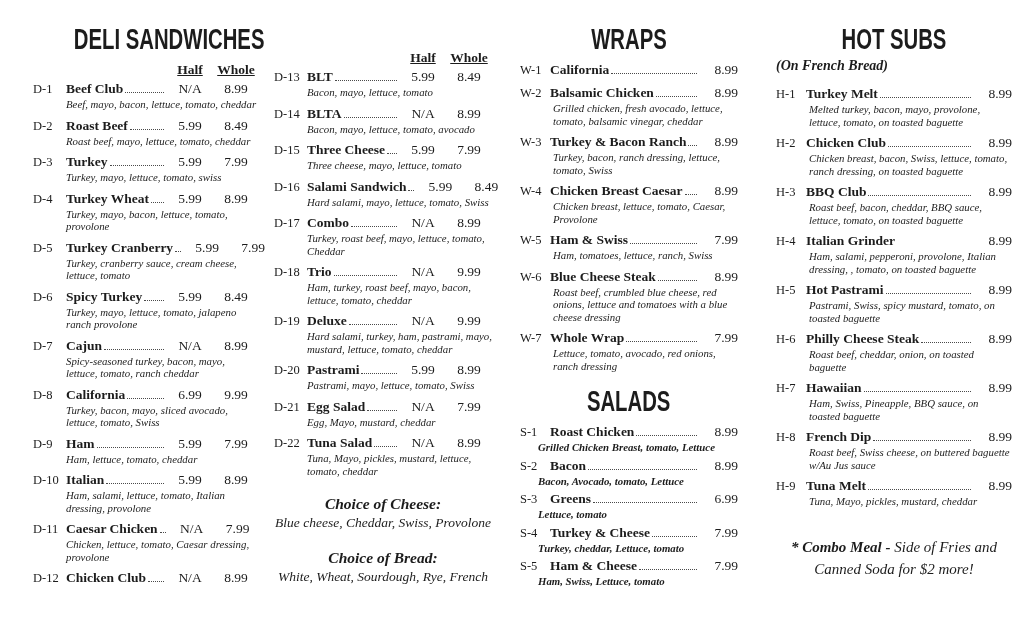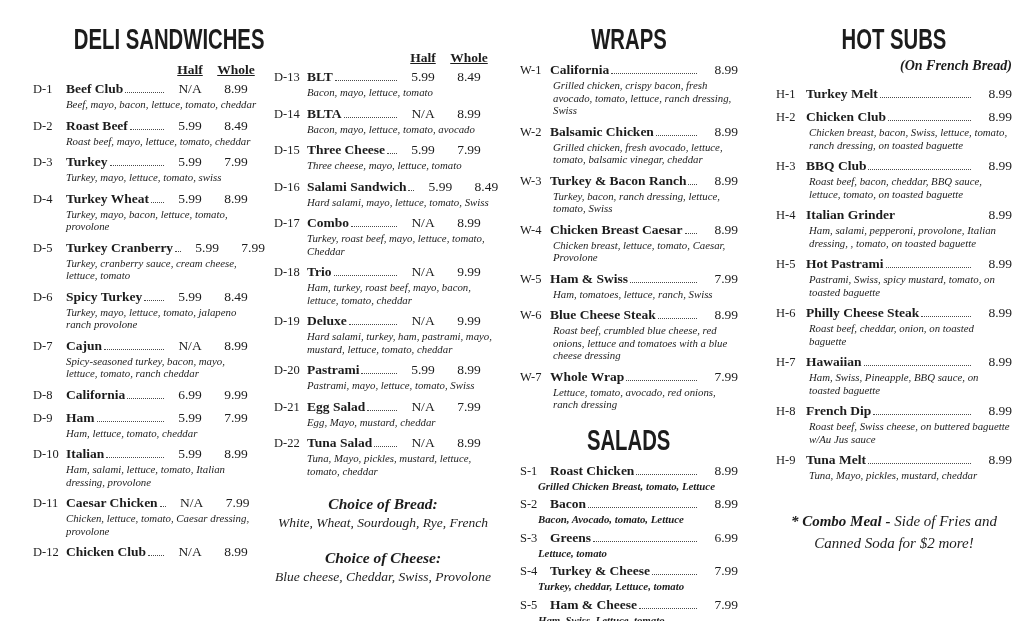--- a/index.html
+++ b/index.html
@@ -26,21 +26,21 @@
     line-height: 30px;
     margin: 24px 0 8px 0;
     white-space: nowrap;
   }
   .section-title .condensed {
     display: inline-block;
     transform: scaleX(0.70);
     transform-origin: center;
   }
   .subtitle {
-    text-align: right;
+    text-align: left;
     font-weight: bold;
     font-style: italic;
     font-size: 14px;
     margin: -4px 0 12px 0;
   }
 
   .price-header { display: flex; font-weight: bold; font-size: 13.5px; margin-bottom: 3px; }
   .price-header .spacer { flex: 1; }
   .ph { width: 46px; text-align: center; text-decoration: underline; }
 
@@ -174,20 +174,21 @@
       </div>
 
       <div class="item">
         <div class="row">
           <span class="code">D-8</span>
           <span class="name">California</span>
           <span class="dots"></span>
           <span class="price2">6.99</span>
           <span class="price2">9.99</span>
         </div>
+        <div class="desc">Turkey, bacon, mayo, sliced avocado, lettuce, tomato, Swiss</div>
       </div>
 
       <div class="item">
         <div class="row">
           <span class="code">D-9</span>
           <span class="name">Ham</span>
           <span class="dots"></span>
           <span class="price2">5.99</span>
           <span class="price2">7.99</span>
         </div>
@@ -340,41 +341,40 @@
           <span class="code">D-22</span>
           <span class="name">Tuna Salad</span>
           <span class="dots"></span>
           <span class="price2">N/A</span>
           <span class="price2">8.99</span>
         </div>
         <div class="desc">Tuna, Mayo, pickles, mustard, lettuce, tomato, cheddar</div>
       </div>
     </div>
   <div class="choice">
+    <div class="choice-title">Choice of Cheese:</div>
+    <div class="choice-options">Blue cheese, Cheddar,  Swiss, Provolone</div>
+  </div>
+  <div class="choice">
     <div class="choice-title">Choice of Bread:</div>
     <div class="choice-options">White, Wheat, Sourdough, Rye, French</div>
   </div>
-  <div class="choice">
-    <div class="choice-title">Choice of Cheese:</div>
-    <div class="choice-options">Blue cheese, Cheddar,  Swiss, Provolone</div>
-  </div>
 </div>
 
 <div class="col" id="col-wraps">
   <h1 class="section-title"><span class="condensed">WRAPS</span></h1>
   <div class="items">
 
       <div class="item">
         <div class="row">
           <span class="scode">W-1</span>
           <span class="name">California</span>
           <span class="dots"></span>
           <span class="price1">8.99</span>
         </div>
-        <div class="desc">Grilled chicken, crispy bacon, fresh avocado, tomato,  lettuce, ranch dressing, Swiss</div>
       </div>
 
       <div class="item">
         <div class="row">
           <span class="scode">W-2</span>
           <span class="name">Balsamic Chicken</span>
           <span class="dots"></span>
           <span class="price1">8.99</span>
         </div>
         <div class="desc">Grilled chicken, fresh avocado, lettuce, tomato, balsamic vinegar, cheddar</div>
@@ -490,20 +490,21 @@
   <div class="subtitle">(On French Bread)</div>
   <div class="items">
 
       <div class="item">
         <div class="row">
           <span class="scode">H-1</span>
           <span class="name">Turkey Melt</span>
           <span class="dots"></span>
           <span class="price1">8.99</span>
         </div>
+        <div class="desc">Melted turkey, bacon, mayo, provolone, lettuce, tomato, on toasted baguette</div>
       </div>
 
       <div class="item">
         <div class="row">
           <span class="scode">H-2</span>
           <span class="name">Chicken Club</span>
           <span class="dots"></span>
           <span class="price1">8.99</span>
         </div>
         <div class="desc">Chicken breast, bacon, Swiss, lettuce, tomato, ranch dressing, on toasted baguette</div>

